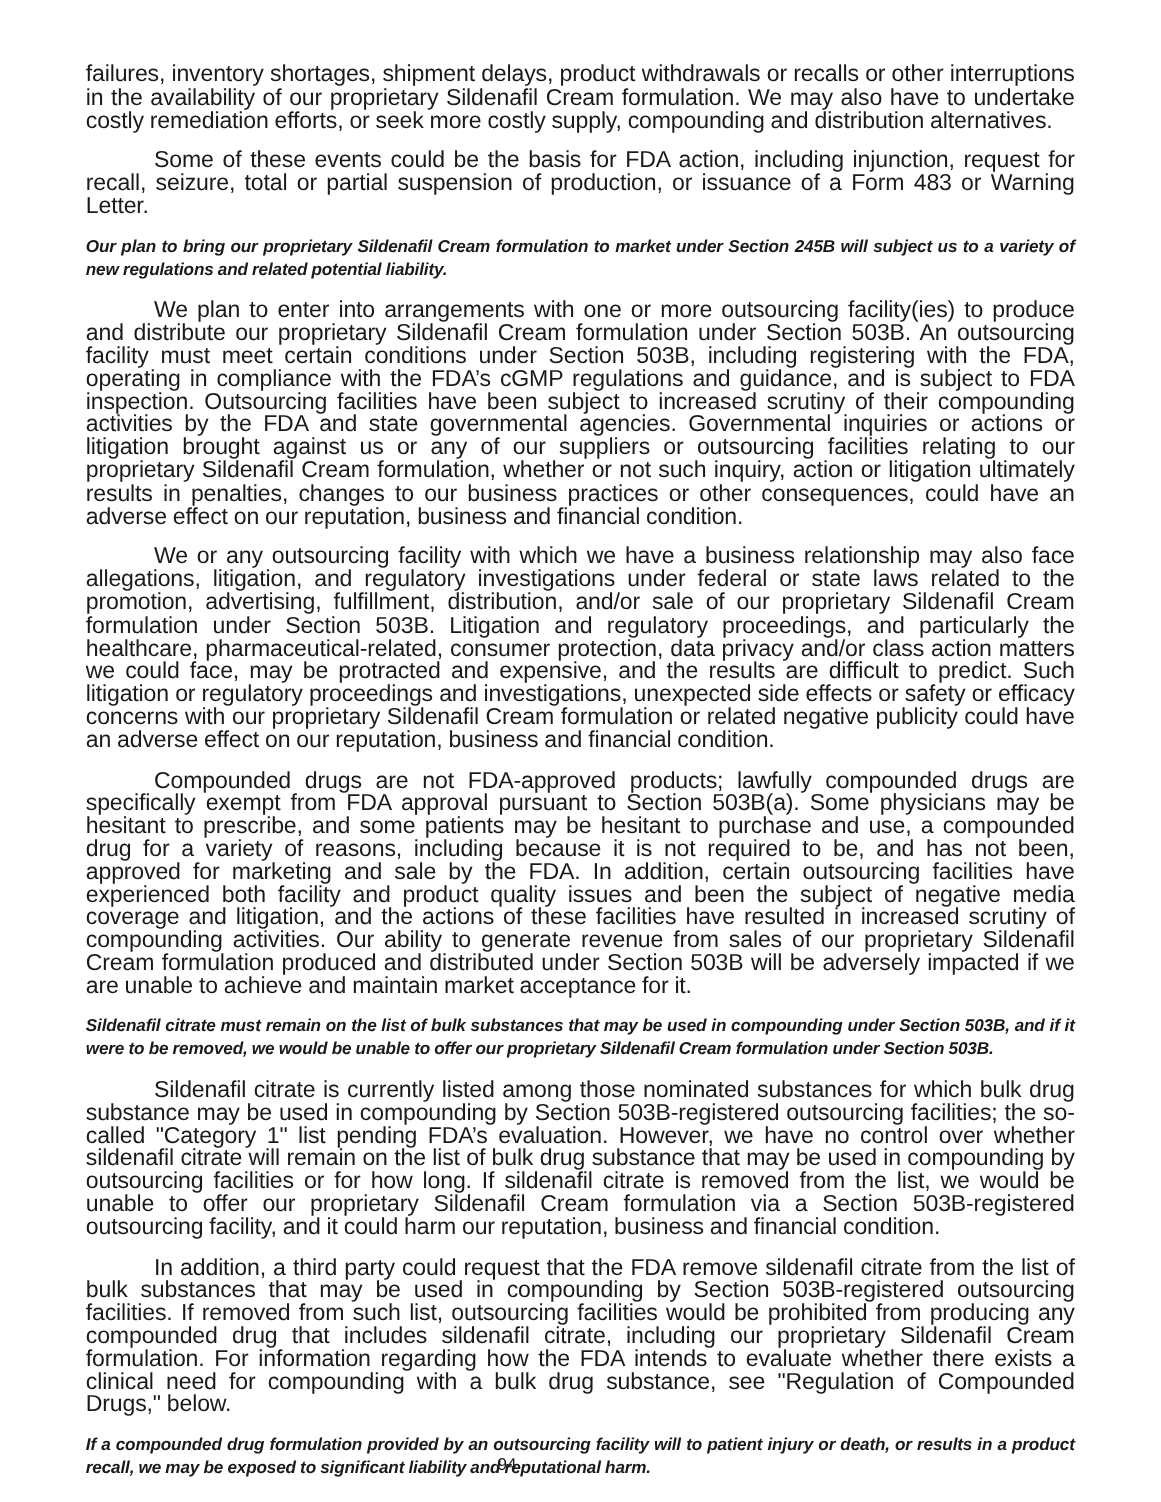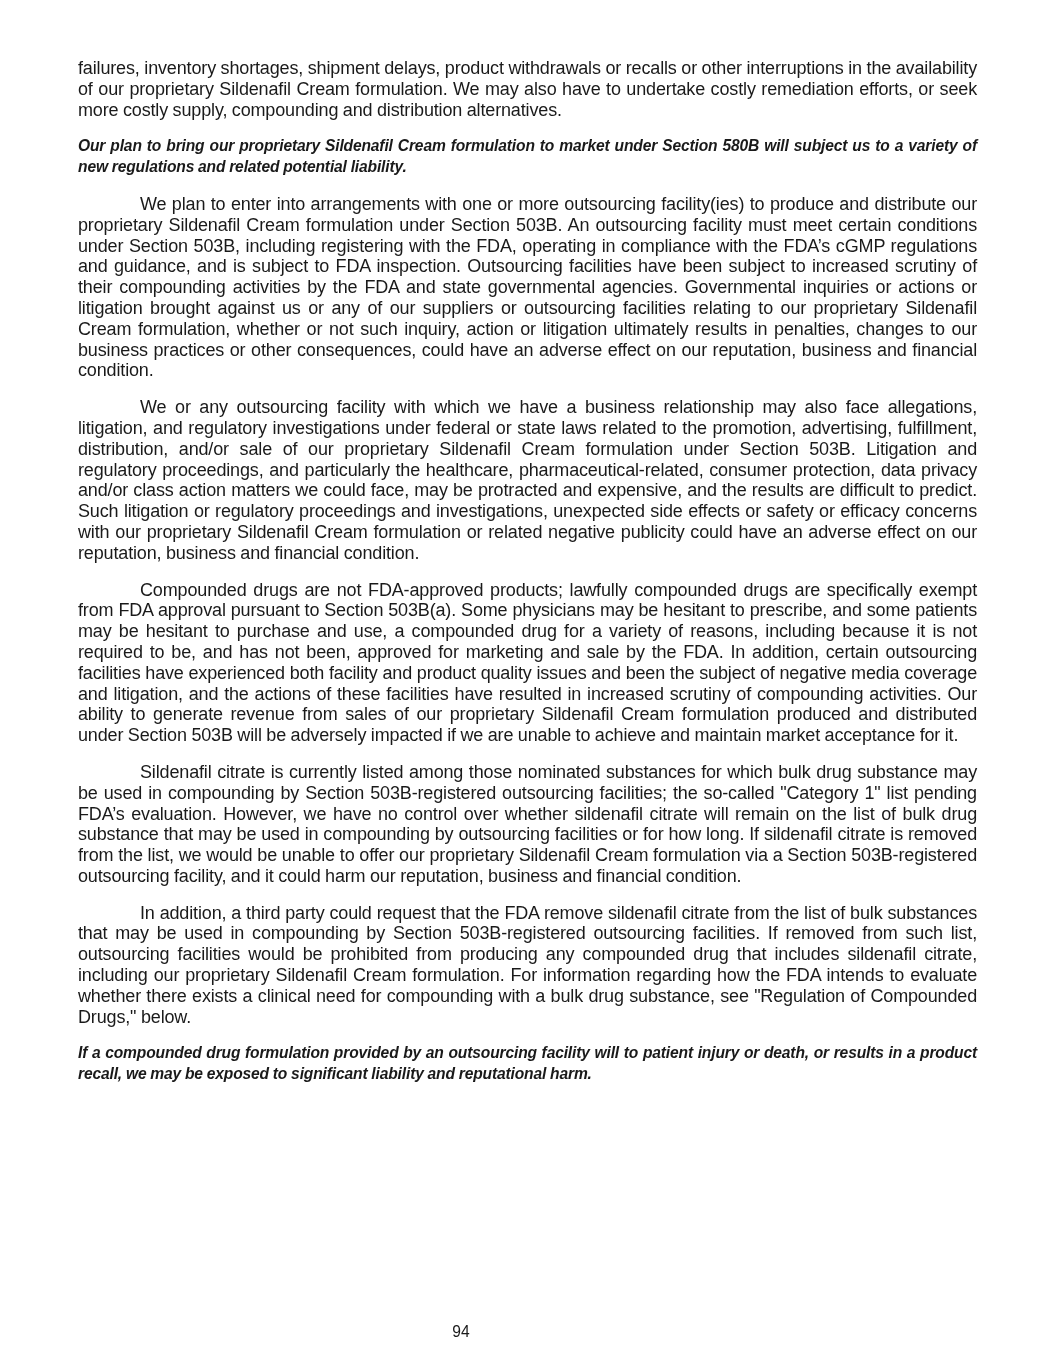--- a/index.html
+++ b/index.html
@@ -15,21 +15,21 @@
       font-family: "Liberation Sans", "DejaVu Sans", sans-serif;
       color: #1a1a1a;
     }
     .page {
       position: absolute;
       left: 78px;
       top: 58px;
       width: 899px;
     }
     .p {
-      font-size: 18px;
+      font-size: 21px;
       line-height: 20.8px;
       text-align: justify;
       margin: 0 0 16px 0;
       letter-spacing: -0.15px;
       word-spacing: -0.3px;
     }
     .p.indent {
       text-indent: 62px;
     }
     .h {
@@ -50,22 +50,24 @@
       text-align: center;
       font-size: 15.6px;
       line-height: 20px;
     }
   </style>
 </head>
 <body>
 
 <div class="page">
   <p class="p">failures, inventory shortages, shipment delays, product withdrawals or recalls or other interruptions in the availability of our proprietary Sildenafil Cream formulation. We may also have to undertake costly remediation efforts, or seek more costly supply, compounding and distribution alternatives.</p>
-  <p class="h">Our plan to bring our proprietary Sildenafil Cream formulation to market under Section 580B will subject us to a variety of new regulations and related potential liability.</p>
+  <p class="p indent">Some of these events could be the basis for FDA action, including injunction, request for recall, seizure, total or partial suspension of production, or issuance of a Form 483 or Warning Letter.</p>
+  <p class="h">Our plan to bring our proprietary Sildenafil Cream formulation to market under Section 245B will subject us to a variety of new regulations and related potential liability.</p>
   <p class="p indent">We plan to enter into arrangements with one or more outsourcing facility(ies) to produce and distribute our proprietary Sildenafil Cream formulation under Section 503B. An outsourcing facility must meet certain conditions under Section 503B, including registering with the FDA, operating in compliance with the FDA’s cGMP regulations and guidance, and is subject to FDA inspection. Outsourcing facilities have been subject to increased scrutiny of their compounding activities by the FDA and state governmental agencies. Governmental inquiries or actions or litigation brought against us or any of our suppliers or outsourcing facilities relating to our proprietary Sildenafil Cream formulation, whether or not such inquiry, action or litigation ultimately results in penalties, changes to our business practices or other consequences, could have an adverse effect on our reputation, business and financial condition.</p>
   <p class="p indent">We or any outsourcing facility with which we have a business relationship may also face allegations, litigation, and regulatory investigations under federal or state laws related to the promotion, advertising, fulfillment, distribution, and/or sale of our proprietary Sildenafil Cream formulation under Section 503B. Litigation and regulatory proceedings, and particularly the healthcare, pharmaceutical-related, consumer protection, data privacy and/or class action matters we could face, may be protracted and expensive, and the results are difficult to predict. Such litigation or regulatory proceedings and investigations, unexpected side effects or safety or efficacy concerns with our proprietary Sildenafil Cream formulation or related negative publicity could have an adverse effect on our reputation, business and financial condition.</p>
   <p class="p indent">Compounded drugs are not FDA-approved products; lawfully compounded drugs are specifically exempt from FDA approval pursuant to Section 503B(a). Some physicians may be hesitant to prescribe, and some patients may be hesitant to purchase and use, a compounded drug for a variety of reasons, including because it is not required to be, and has not been, approved for marketing and sale by the FDA. In addition, certain outsourcing facilities have experienced both facility and product quality issues and been the subject of negative media coverage and litigation, and the actions of these facilities have resulted in increased scrutiny of compounding activities. Our ability to generate revenue from sales of our proprietary Sildenafil Cream formulation produced and distributed under Section 503B will be adversely impacted if we are unable to achieve and maintain market acceptance for it.</p>
+  <p class="h">Sildenafil citrate must remain on the list of bulk substances that may be used in compounding under Section 503B, and if it were to be removed, we would be unable to offer our proprietary Sildenafil Cream formulation under Section 503B.</p>
   <p class="p indent">Sildenafil citrate is currently listed among those nominated substances for which bulk drug substance may be used in compounding by Section 503B-registered outsourcing facilities; the so-called "Category 1" list pending FDA’s evaluation. However, we have no control over whether sildenafil citrate will remain on the list of bulk drug substance that may be used in compounding by outsourcing facilities or for how long. If sildenafil citrate is removed from the list, we would be unable to offer our proprietary Sildenafil Cream formulation via a Section 503B-registered outsourcing facility, and it could harm our reputation, business and financial condition.</p>
   <p class="p indent">In addition, a third party could request that the FDA remove sildenafil citrate from the list of bulk substances that may be used in compounding by Section 503B-registered outsourcing facilities. If removed from such list, outsourcing facilities would be prohibited from producing any compounded drug that includes sildenafil citrate, including our proprietary Sildenafil Cream formulation. For information regarding how the FDA intends to evaluate whether there exists a clinical need for compounding with a bulk drug substance, see "Regulation of Compounded Drugs," below.</p>
   <p class="h">If a compounded drug formulation provided by an outsourcing facility will to patient injury or death, or results in a product recall, we may be exposed to significant liability and reputational harm.</p>
 </div>
 
 <div class="page-number">94</div>
 
 </body></html>

